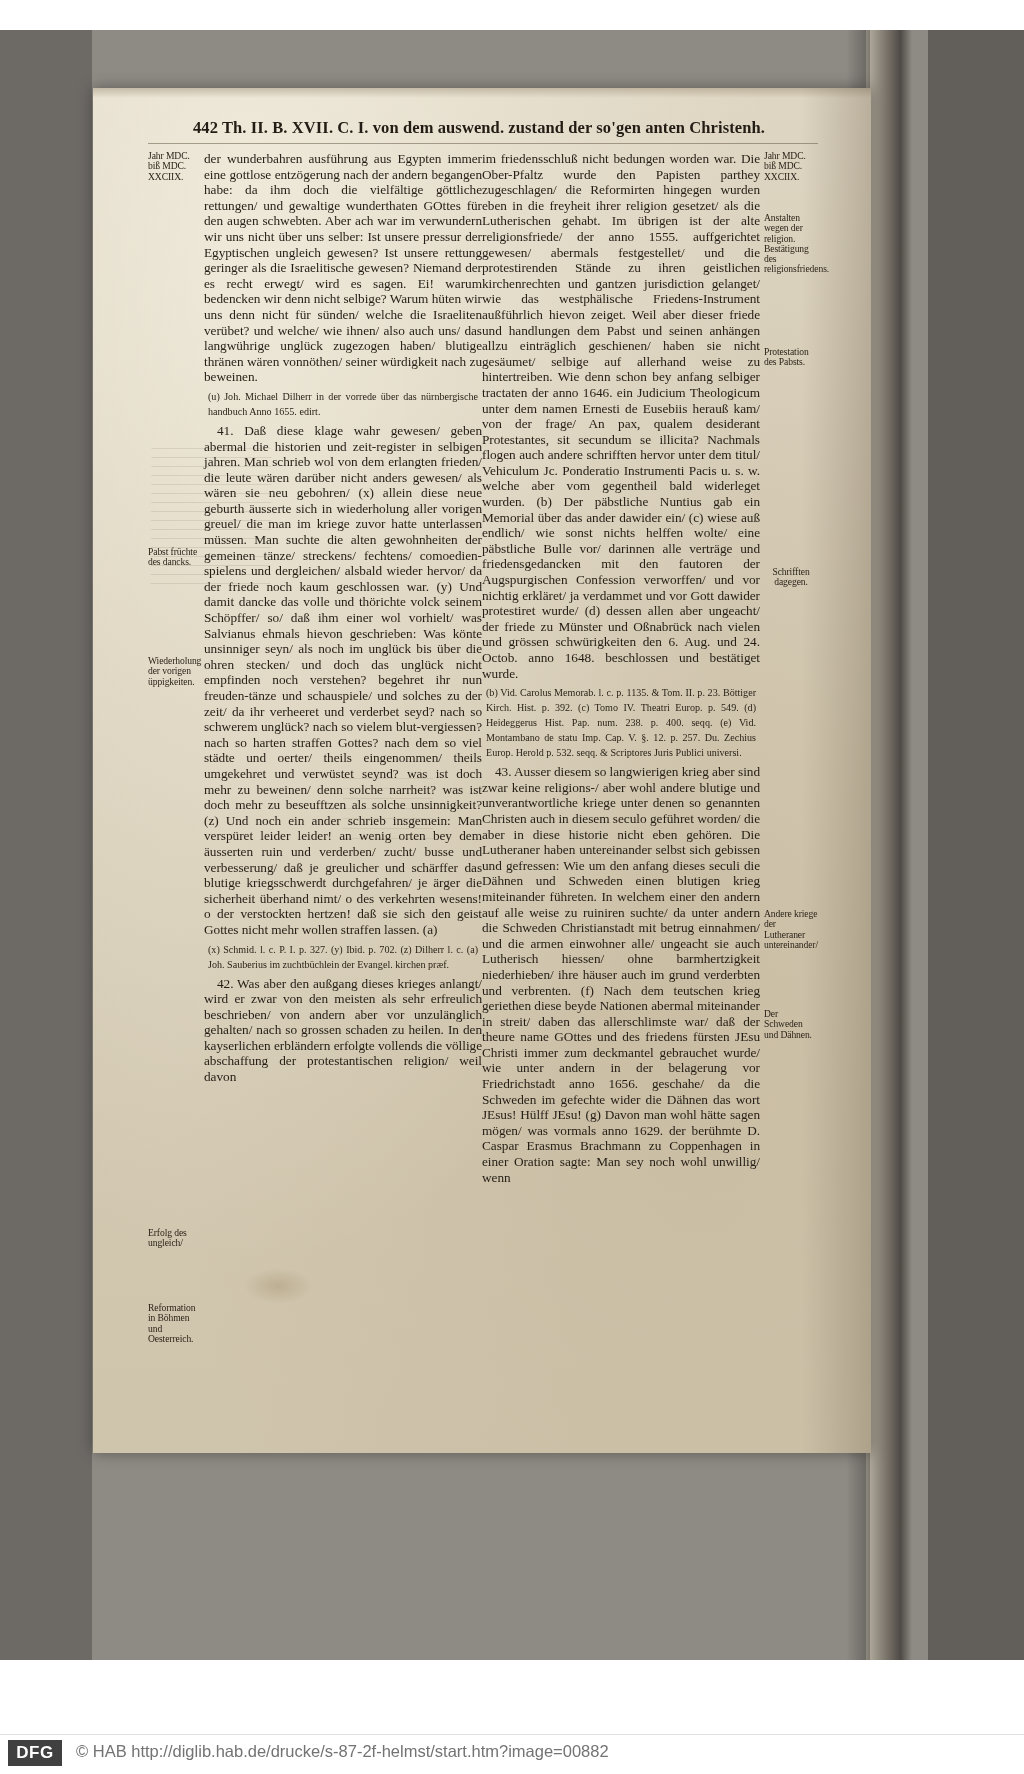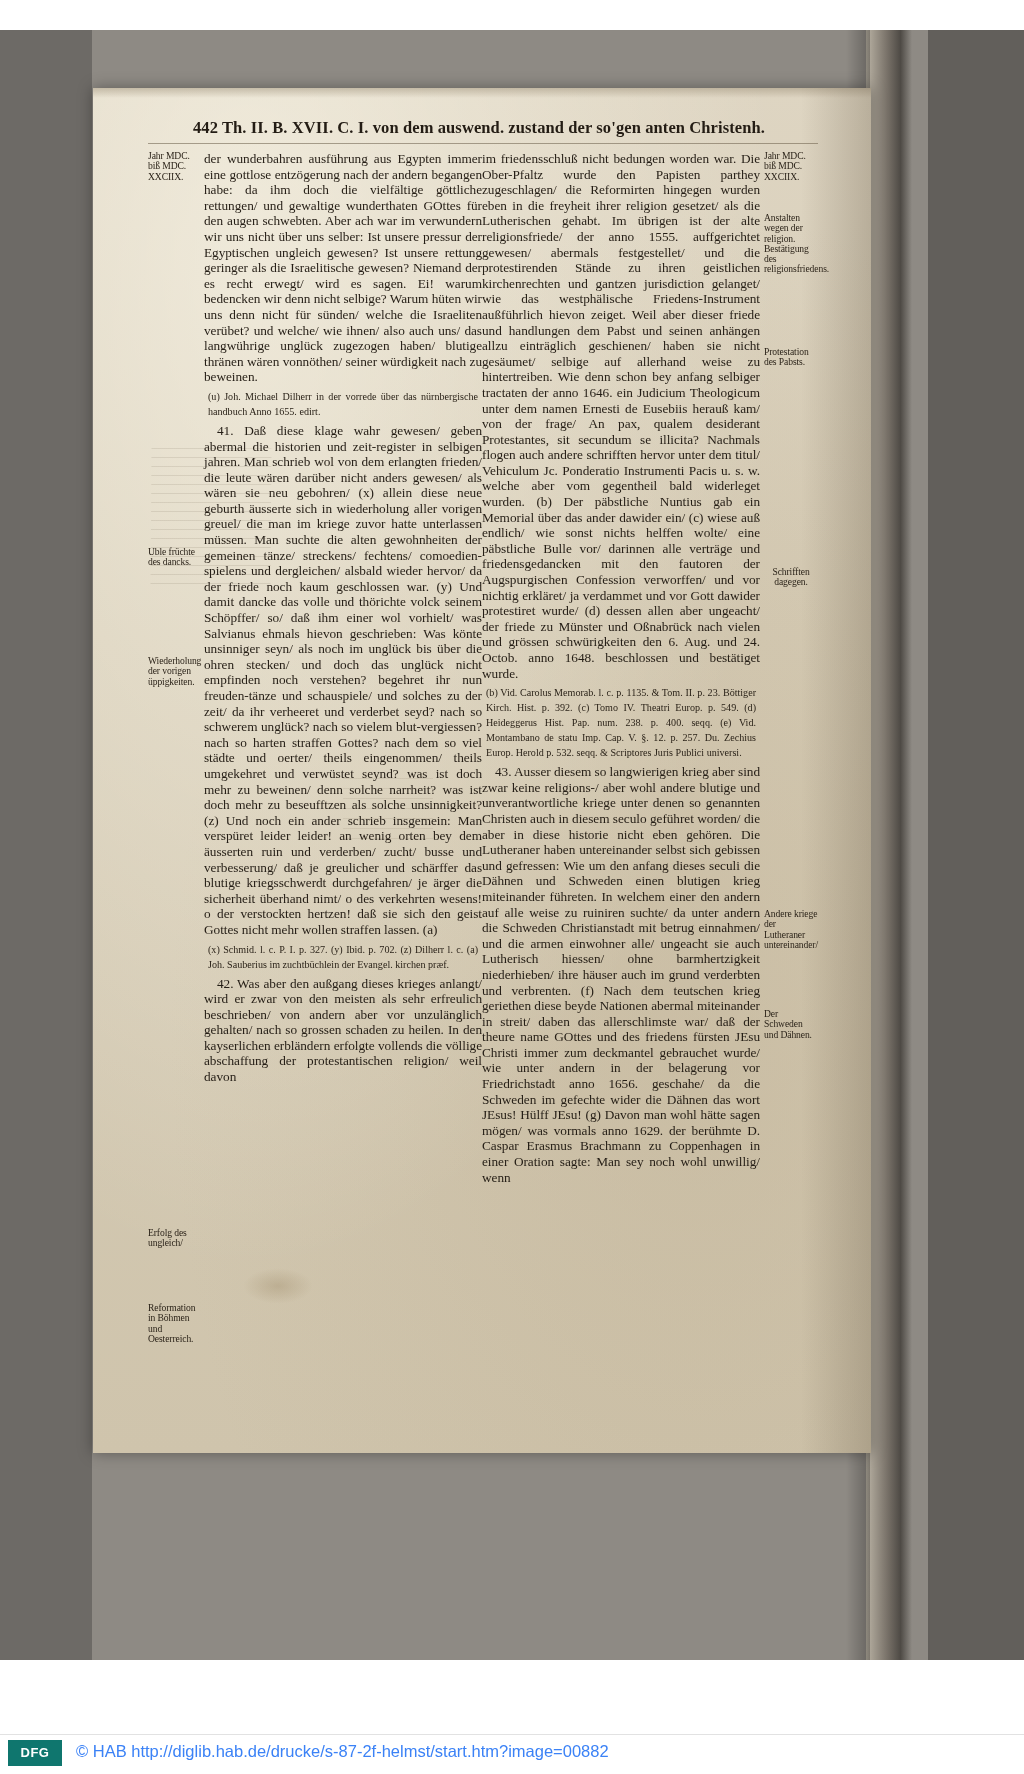--- a/index.html
+++ b/index.html
@@ -185,35 +185,35 @@
     position: absolute;
     left: 0; top: 1734px;
     width: 1024px; height: 40px;
     background: #ffffff;
     border-top: 1px solid #e2e2e2;
   }
   .dfg {
     position: absolute;
     left: 8px; top: 1740px;
     width: 54px; height: 26px;
-    background: #0f766e;
+    background: #404040;
     color: #fff;
     font-family: "Liberation Sans", sans-serif;
     font-weight: 700;
-    font-size: 13px;
+    font-size: 17px;
     letter-spacing: .5px;
     text-align: center;
     line-height: 26px;
   }
   .footer-text {
     position: absolute;
     left: 76px; top: 1742px;
     font-family: "Liberation Sans", sans-serif;
     font-size: 16.5px;
-    color: #3b82f6;
+    color: #737373;
     white-space: nowrap;
   }
 </style>
 </head>
 <body>
 
 <div class="scan-area">
   <div class="scan-dark-left"></div>
   <div class="scan-dark-right"></div>
   <div class="gutter"></div>
@@ -228,21 +228,21 @@
     <div class="page-inner">
 
       <div class="running-head">442 Th. II. B. XVII. C. I. von dem auswend. zustand der so'gen anten Christenh.</div>
       <div class="rule"></div>
 
       <div class="columns">
 
         <div class="col col-left">
 
           <div class="marg marg-left" style="top:0px;">Jahr MDC. biß MDC. XXCIIX.</div>
-          <div class="marg marg-left" style="top:396px;">Uble früchte des dancks.</div>
+          <div class="marg marg-left" style="top:396px;">Pabst früchte des dancks.</div>
           <div class="marg marg-left" style="top:505px;">Wiederholung der vorigen üppigkeiten.</div>
           <div class="marg marg-left" style="top:1077px;">Erfolg des ungleich/</div>
           <div class="marg marg-left" style="top:1152px;">Reformation in Böhmen und Oesterreich.</div>
 
           <div class="body-text">der wunderbahren ausführung aus Egypten immer eine gottlose entzögerung nach der andern begangen habe: da ihm doch die vielfältige göttliche rettungen/ und gewaltige wunderthaten GOttes für den augen schwebten. Aber ach war im verwundern wir uns nicht über uns selber: Ist unsere pressur der Egyptischen ungleich gewesen? Ist unsere rettung geringer als die Israelitische gewesen? Niemand der es recht erwegt/ wird es sagen. Ei! warum bedencken wir denn nicht selbige? Warum hüten wir uns denn nicht für sünden/ welche die Israeliten verübet? und welche/ wie ihnen/ also auch uns/ das langwührige unglück zugezogen haben/ blutige thränen wären vonnöthen/ seiner würdigkeit nach zu beweinen.</div>
           <div class="footnote">(u) Joh. Michael Dilherr in der vorrede über das nürnbergische handbuch Anno 1655. edirt.</div>
           <div class="body-text p-indent">41. Daß diese klage wahr gewesen/ geben abermal die historien und zeit-register in selbigen jahren. Man schrieb wol von dem erlangten frieden/ die leute wären darüber nicht anders gewesen/ als wären sie neu gebohren/ (x) allein diese neue geburth äusserte sich in wiederholung aller vorigen greuel/ die man im kriege zuvor hatte unterlassen müssen. Man suchte die alten gewohnheiten der gemeinen tänze/ streckens/ fechtens/ comoedien-spielens und dergleichen/ alsbald wieder hervor/ da der friede noch kaum geschlossen war. (y) Und damit dancke das volle und thörichte volck seinem Schöpffer/ so/ daß ihm einer wol vorhielt/ was Salvianus ehmals hievon geschrieben: Was könte unsinniger seyn/ als noch im unglück bis über die ohren stecken/ und doch das unglück nicht empfinden noch verstehen? begehret ihr nun freuden-tänze und schauspiele/ und solches zu der zeit/ da ihr verheeret und verderbet seyd? nach so schwerem unglück? nach so vielem blut-vergiessen? nach so harten straffen Gottes? nach dem so viel städte und oerter/ theils eingenommen/ theils umgekehret und verwüstet seynd? was ist doch mehr zu beweinen/ denn solche narrheit? was ist doch mehr zu beseufftzen als solche unsinnigkeit? (z) Und noch ein ander schrieb insgemein: Man verspüret leider leider! an wenig orten bey dem äusserten ruin und verderben/ zucht/ busse und verbesserung/ daß je greulicher und schärffer das blutige kriegsschwerdt durchgefahren/ je ärger die sicherheit überhand nimt/ o des verkehrten wesens! o der verstockten hertzen! daß sie sich den geist Gottes nicht mehr wollen straffen lassen. (a)</div>
           <div class="footnote">(x) Schmid. l. c. P. I. p. 327.  (y) Ibid. p. 702.  (z) Dilherr l. c. (a) Joh. Sauberius im zuchtbüchlein der Evangel. kirchen præf.</div>
           <div class="body-text p-indent">42. Was aber den außgang dieses krieges anlangt/ wird er zwar von den meisten als sehr erfreulich beschrieben/ von andern aber vor unzulänglich gehalten/ nach so grossen schaden zu heilen. In den kayserlichen erbländern erfolgte vollends die völlige abschaffung der protestantischen religion/ weil davon</div>
         </div>

